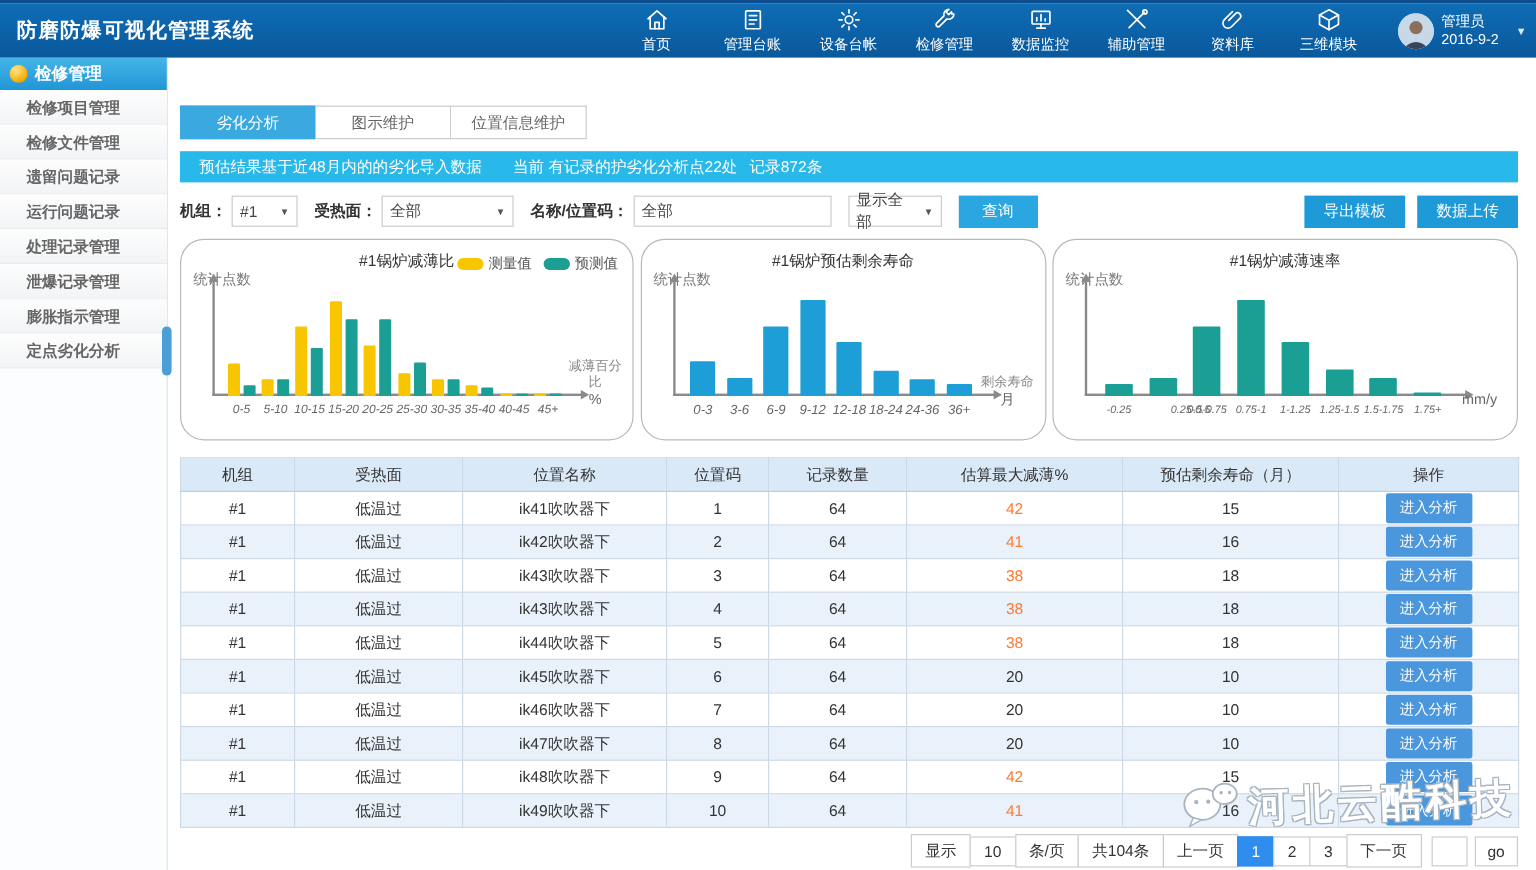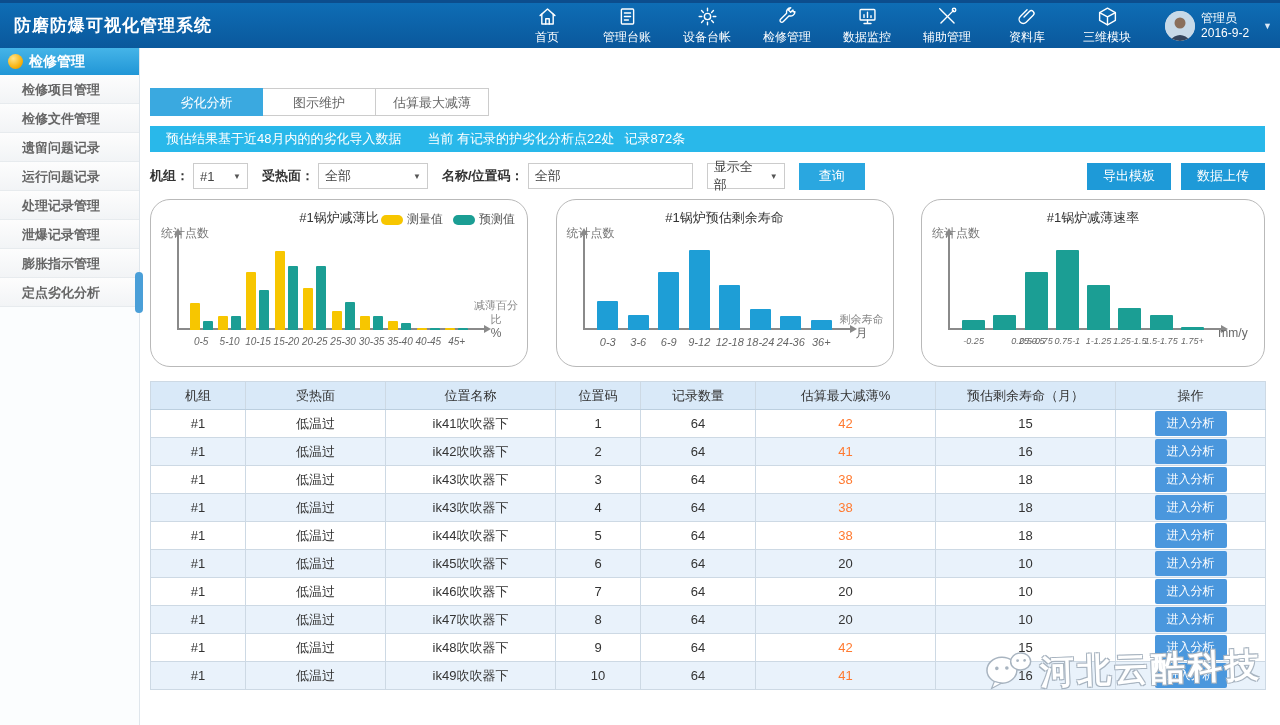--- a/index.html
+++ b/index.html
@@ -55,21 +55,21 @@
   .txt-input { height:26px; border:1px solid #ccc; padding:0 6px; font-size:13px; color:#444;
     width:165px; margin-right:14px; font-family:inherit; }
   .btn { height:27px; border:none; color:#fff; background:#2aa7e0; font-size:13px;
     padding:0 20px; cursor:pointer; font-family:inherit; }
   .right-actions { margin-left:auto; display:flex; gap:10px; }
   .right-actions .btn { background:#1e9ad8; padding:0 16px; }
 
   
   .charts { margin-top:8px; display:flex; justify-content:space-between; }
   .chart { position:relative; height:168px; background:#fff; border:1px solid #b9b9b9; border-radius:20px; }
-  .chart.w1{ width:378px; } .chart.w2{ width:338px; } .chart.w3{ width:344px; }
+  .chart.w1{ width:378px; } .chart.w2{ width:338px; } .chart.w3{ width:388px; }
   .c-title { position:absolute; top:9px; left:0; right:0; text-align:center; font-size:13px; color:#333; }
   .c-legend { position:absolute; top:11px; right:12px; display:flex; align-items:center; font-size:12px; color:#555; }
   .c-pill { width:22px; height:10px; border-radius:5px; margin:0 4px 0 10px; }
   .c-ylabel { position:absolute; left:10px; top:25px; font-size:12px; color:#777; }
   .c-plot { position:absolute; left:32px; right:56px; top:44px; bottom:36px; }
   .ax-y { position:absolute; left:-6px; top:-12px; bottom:0; width:2px; background:#8a8a8a; }
   .ar-up { position:absolute; top:-8px; left:-3px; width:0; height:0;
     border:4px solid transparent; border-bottom:7px solid #8a8a8a; }
   .ax-x { position:absolute; left:-6px; right:-16px; bottom:0; height:2px; background:#8a8a8a; }
   .ar-right { position:absolute; right:-8px; top:-3px; width:0; height:0;
@@ -205,21 +205,21 @@
       <div class="sb-item">膨胀指示管理</div>
       <div class="sb-item active">定点劣化分析</div>
     </div>
 </div>
 
 <div class="main">
 
   <div class="tabs" id="tabs">
       <div class="tab active">劣化分析</div>
       <div class="tab">图示维护</div>
-      <div class="tab">估算最大减薄</div>
+      <div class="tab">位置信息维护</div>
     </div>
 
   <div class="infobar">
     <span>预估结果基于近48月内的的劣化导入数据</span>
     <span class="i2">当前 有记录的护劣化分析点22处</span>
     <span>记录872条</span>
   </div>
 
   <div class="filterrow">
     <span class="f-label">机组：</span>
@@ -542,20 +542,33 @@
           <td>ik49吹吹器下</td>
           <td>10</td>
           <td>64</td>
           <td class="orange" style="color: rgb(255, 122, 48);">41</td>
           <td>16</td>
           <td><button class="gobtn">进入分析</button></td>
         </tr>
       </tbody>
   </table>
 
+  <div class="pager" id="pager">
+      <div class="pg-box static">显示</div>
+      <div class="pg-box">10</div>
+      <div class="pg-box static">条/页</div>
+      <div class="pg-box static">共104条</div>
+      <div class="pg-box">上一页</div>
+      <div class="pg-box active">1</div>
+      <div class="pg-box">2</div>
+      <div class="pg-box">3</div>
+      <div class="pg-box">下一页</div>
+      <input class="pg-input" style="">
+      <div class="pg-go">go</div>
+    </div>
 </div>
 
 <div class="watermark">
   <svg class="wm-icon" width="52" height="44" viewBox="0 0 52 44">
     <ellipse cx="20" cy="18" rx="15" ry="13" fill="#fff" stroke="#a8b4c0" stroke-width="1.5"></ellipse>
     <path d="M12 29 L9 36 L19 31 Z" fill="#fff" stroke="#a8b4c0" stroke-width="1.2"></path>
     <circle cx="15" cy="16" r="1.8" fill="#a8b4c0"></circle>
       <circle cx="25" cy="16" r="1.8" fill="#a8b4c0"></circle>
     <ellipse cx="39" cy="10" rx="10" ry="8.5" fill="#fff" stroke="#a8b4c0" stroke-width="1.5"></ellipse>
     <circle cx="36" cy="9" r="1.4" fill="#a8b4c0"></circle>

